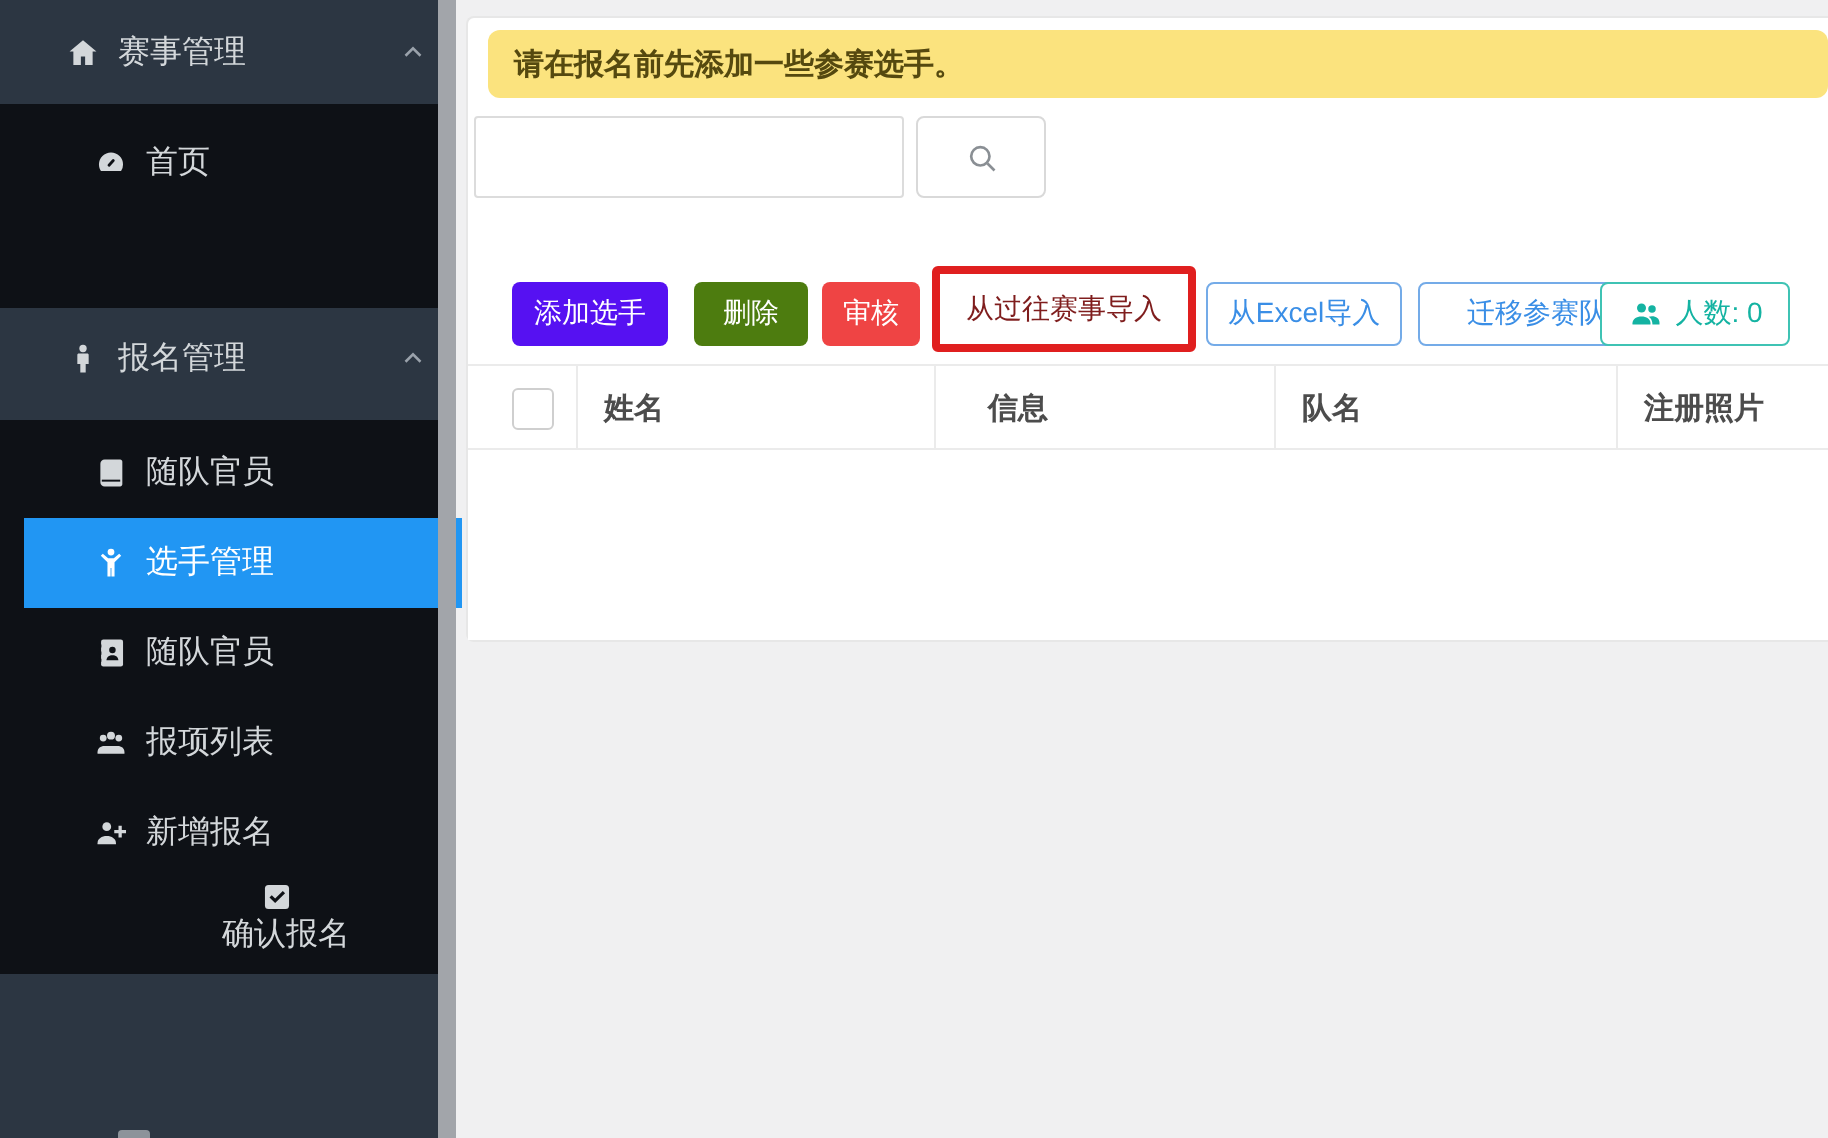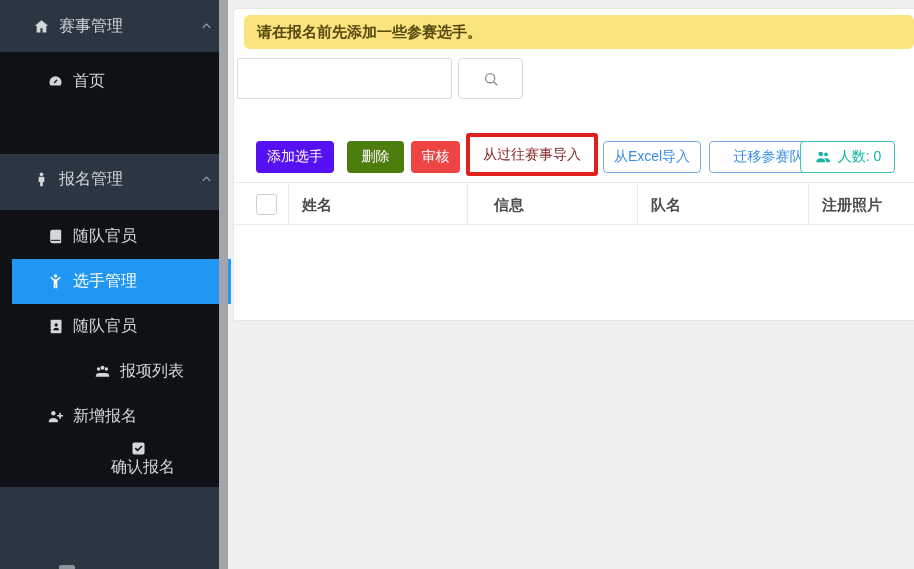--- a/index.html
+++ b/index.html
@@ -129,21 +129,21 @@
         <svg viewBox="0 0 24 24" fill="currentColor">
             <rect x="5" y="2.5" width="15.5" height="19" rx="1.6"></rect>
             <path fill="#0e1116" d="M3.2 6h2v2.2h-2zM3.2 11h2v2.2h-2zM3.2 16h2v2.2h-2z"></path>
             <circle fill="#0e1116" cx="13" cy="9.8" r="2.3"></circle>
             <path fill="#0e1116" d="M8.8 17.2c0-2.3 1.9-3.6 4.2-3.6s4.2 1.3 4.2 3.6z"></path>
           </svg>
       </span>
       <span class="lbl">随队官员</span>
     </div>
 
-    <div class="nav-row sub" style="top:349px;height:45px;justify-content:center;">
+    <div class="nav-row sub" style="top:349px;height:45px;">
       <span class="ic">
         <svg viewBox="0 0 24 24" fill="currentColor">
             <circle cx="6.5" cy="8.5" r="2.4"></circle>
             <circle cx="17.5" cy="8.5" r="2.4"></circle>
             <circle cx="12" cy="6.8" r="2.8"></circle>
             <path d="M2.5 19.5v-1c0-2.8 2.2-4.3 4.8-4.3h9.4c2.6 0 4.8 1.5 4.8 4.3v1z"></path>
           </svg>
       </span>
       <span class="lbl">报项列表</span>
     </div>

